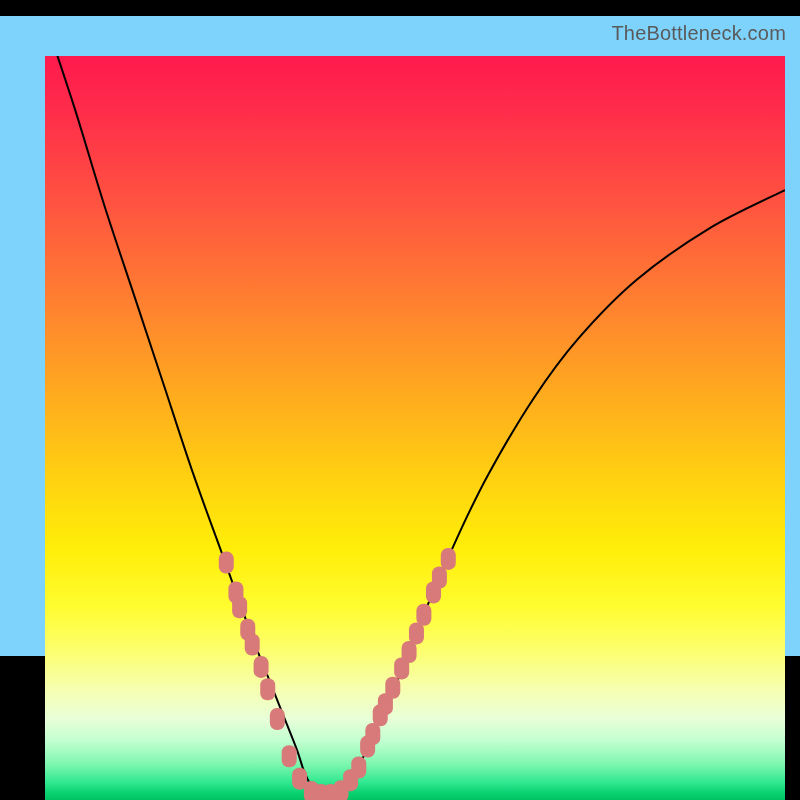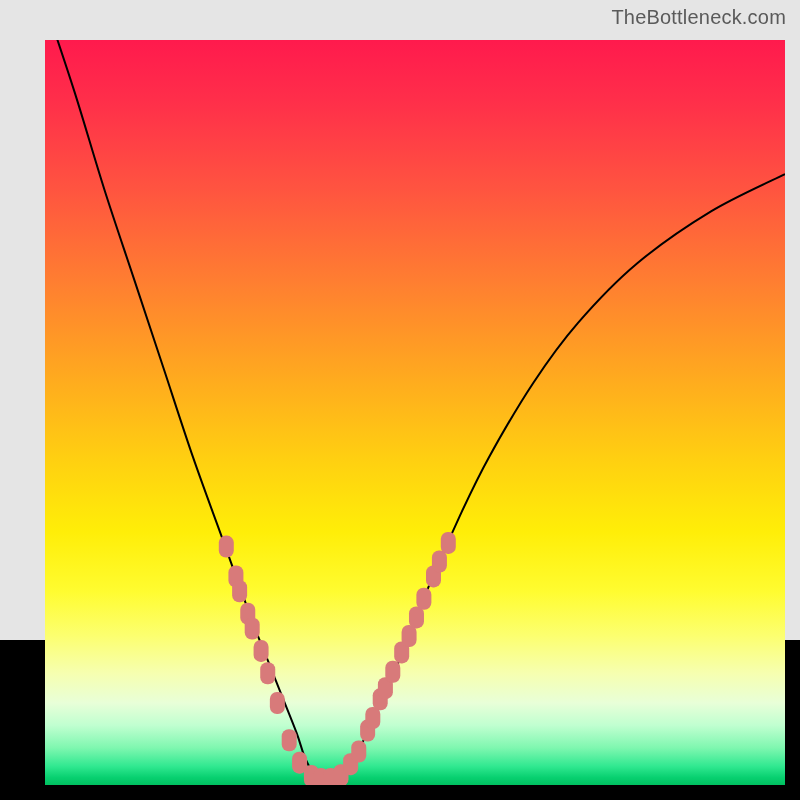--- a/index.html
+++ b/index.html
@@ -6,23 +6,23 @@
     margin: 0;
     padding: 0;
     width: 800px;
     height: 800px;
     background: #000;
     overflow: hidden;
     font-family: Arial, Helvetica, sans-serif;
   }
   .frame {
     position: absolute;
-    left: 0; top: 0;
+    left: 0; top: 16px;
     width: 800px; height: 640px;
-    background: #e5e5e5;
+    background: #7dd3fc;
   }
   .plot-area {
     position: absolute;
     left: 45px;
     top: 40px;
     width: 740px;
     height: 745px;
     overflow: hidden;
   }
   .gradient {

